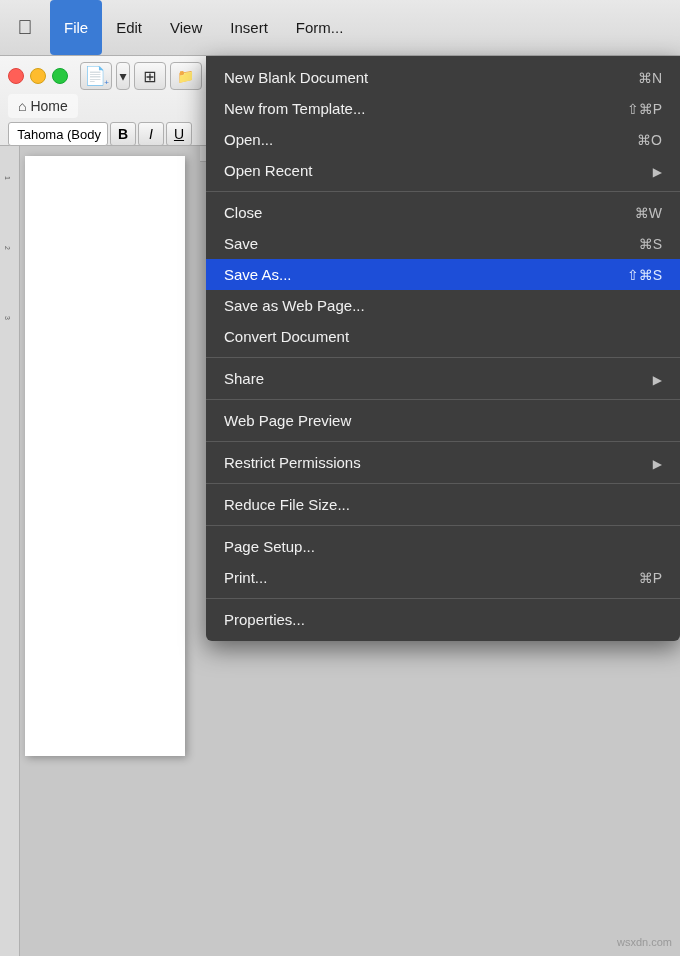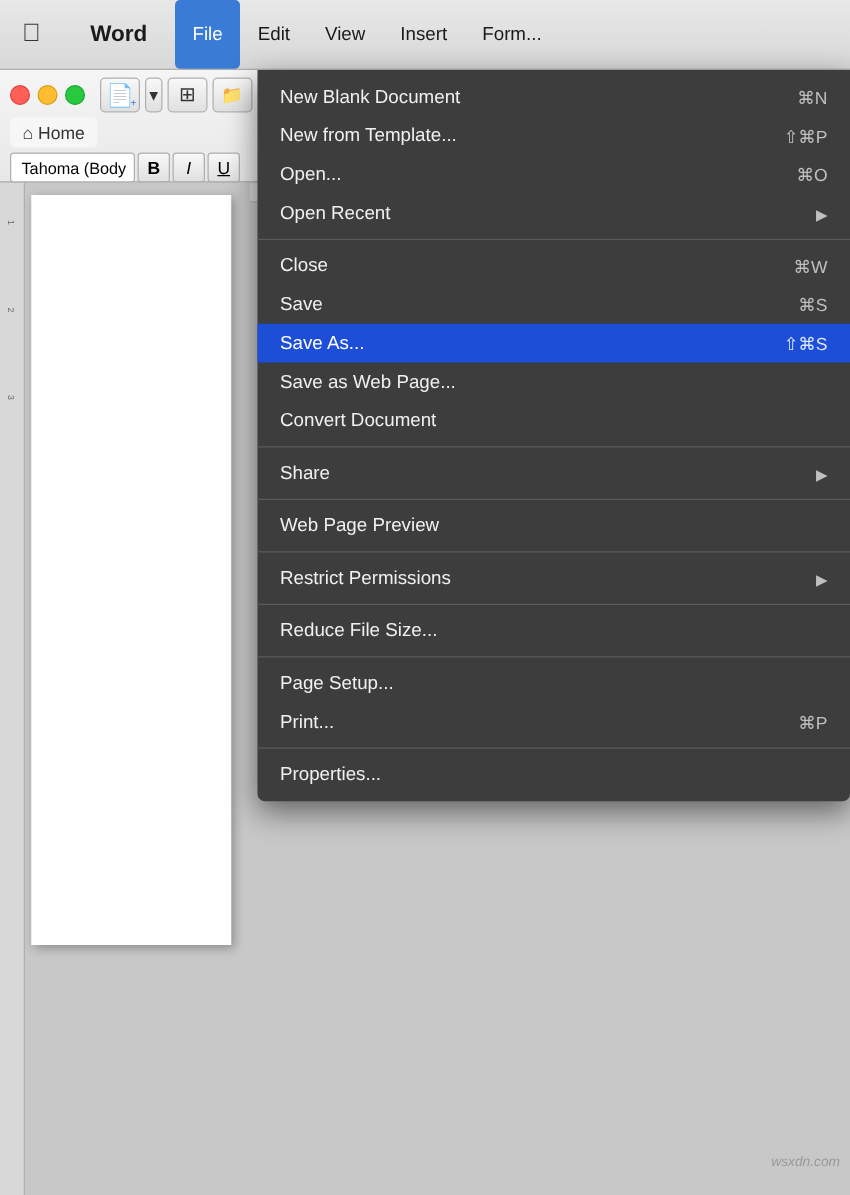--- a/index.html
+++ b/index.html
@@ -239,23 +239,20 @@
       border-bottom: 1px solid #b0b0b0;
     }
   </style>
 </head>
 <body>
 
 <div class="menubar">
   <div class="menubar-apple">
     <span></span>
   </div>
-  <div class="menubar-word">
-    <span>Word</span>
-  </div>
   <div class="menubar-item active">
     <span>File</span>
   </div>
   <div class="menubar-item">
     <span>Edit</span>
   </div>
   <div class="menubar-item">
     <span>View</span>
   </div>
   <div class="menubar-item">
@@ -389,15 +386,15 @@
       <span>Print...</span>
       <span class="menu-shortcut">⌘P</span>
     </div>
     <div class="menu-separator"></div>
     <div class="menu-item">
       <span>Properties...</span>
       <span class="menu-shortcut"></span>
     </div>
   </div>
 
-<div style="position:absolute;bottom:20px;right:8px;font-size:11px;color:#999;z-index:200;font-style:italic;">
+<div style="position:absolute;bottom:8px;right:8px;font-size:11px;color:#999;z-index:200;">
   <span>wsxdn.com</span>
 </div>
 
 </body></html>

